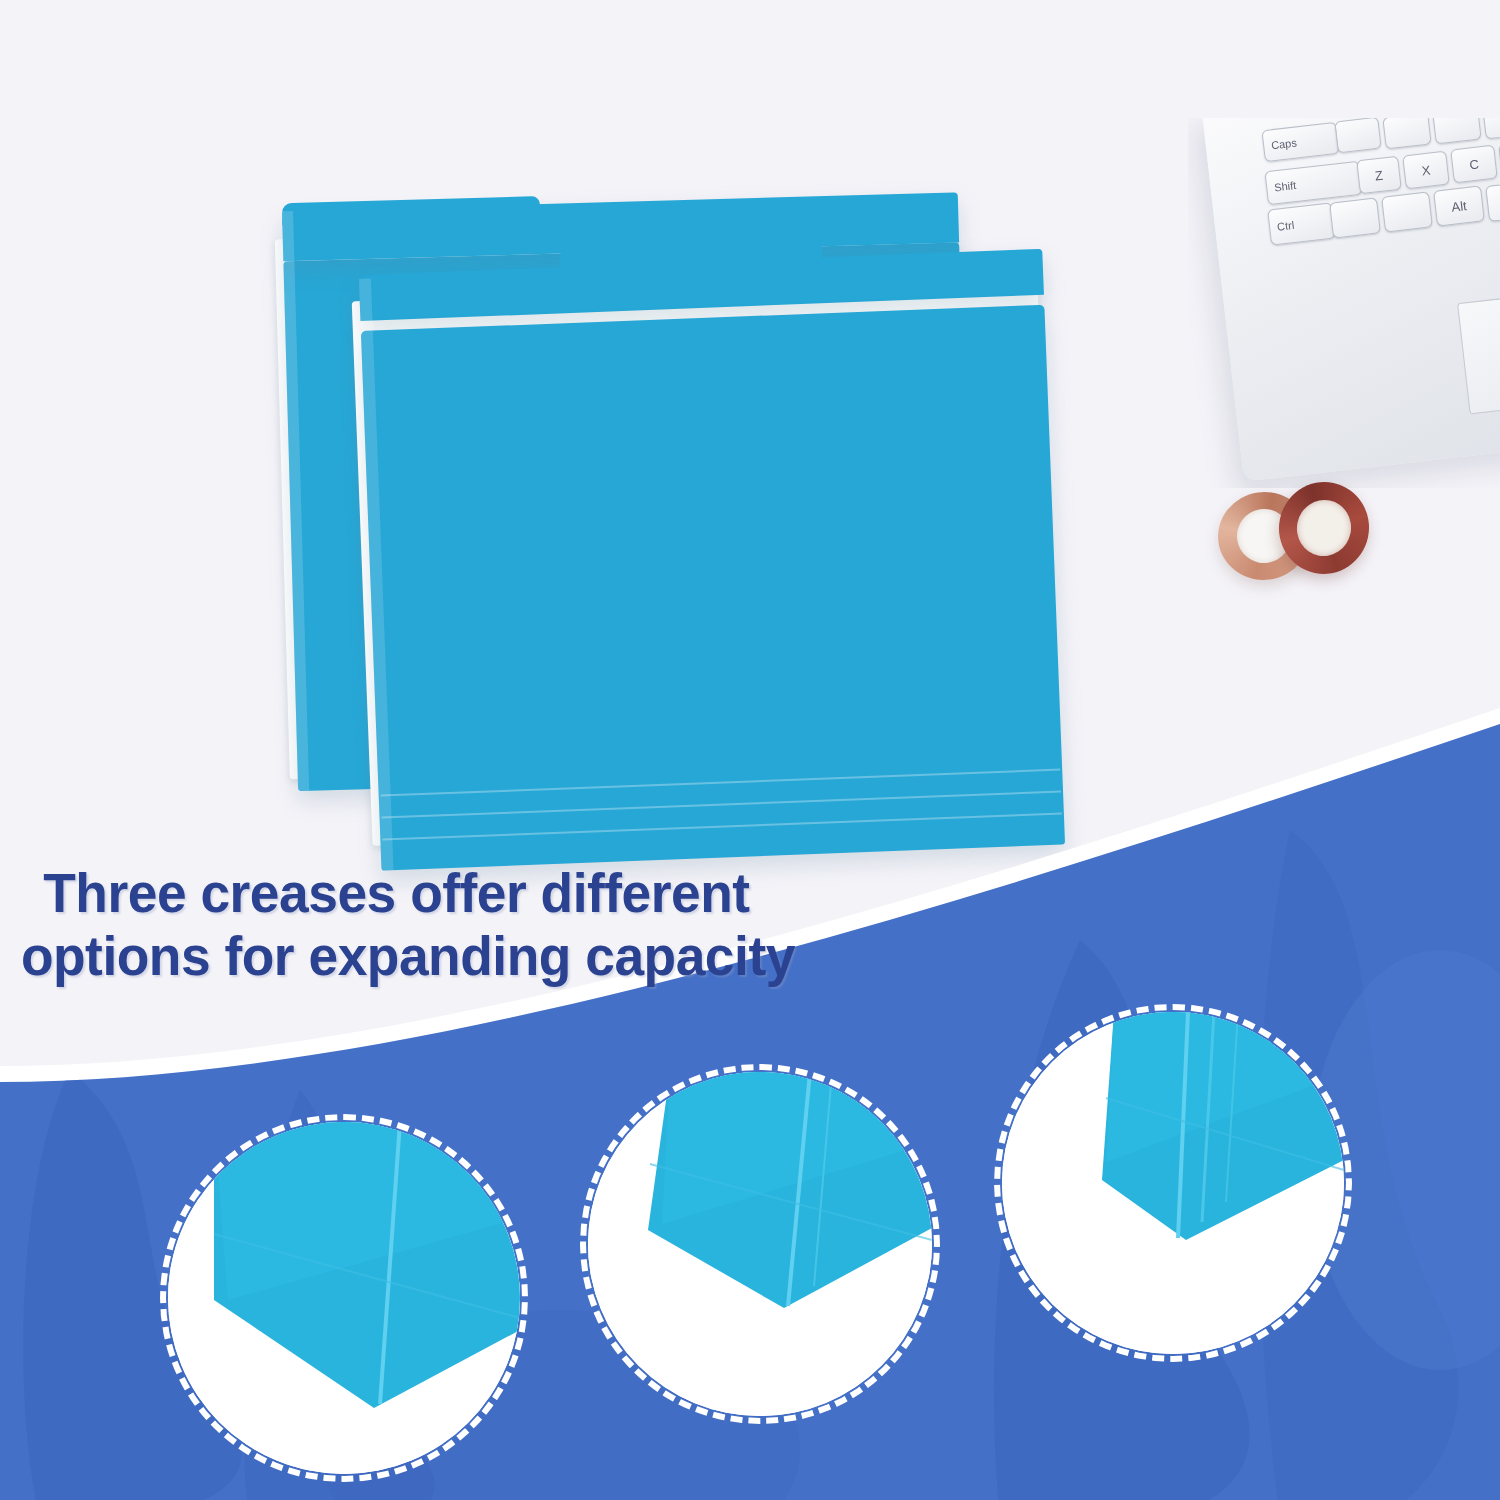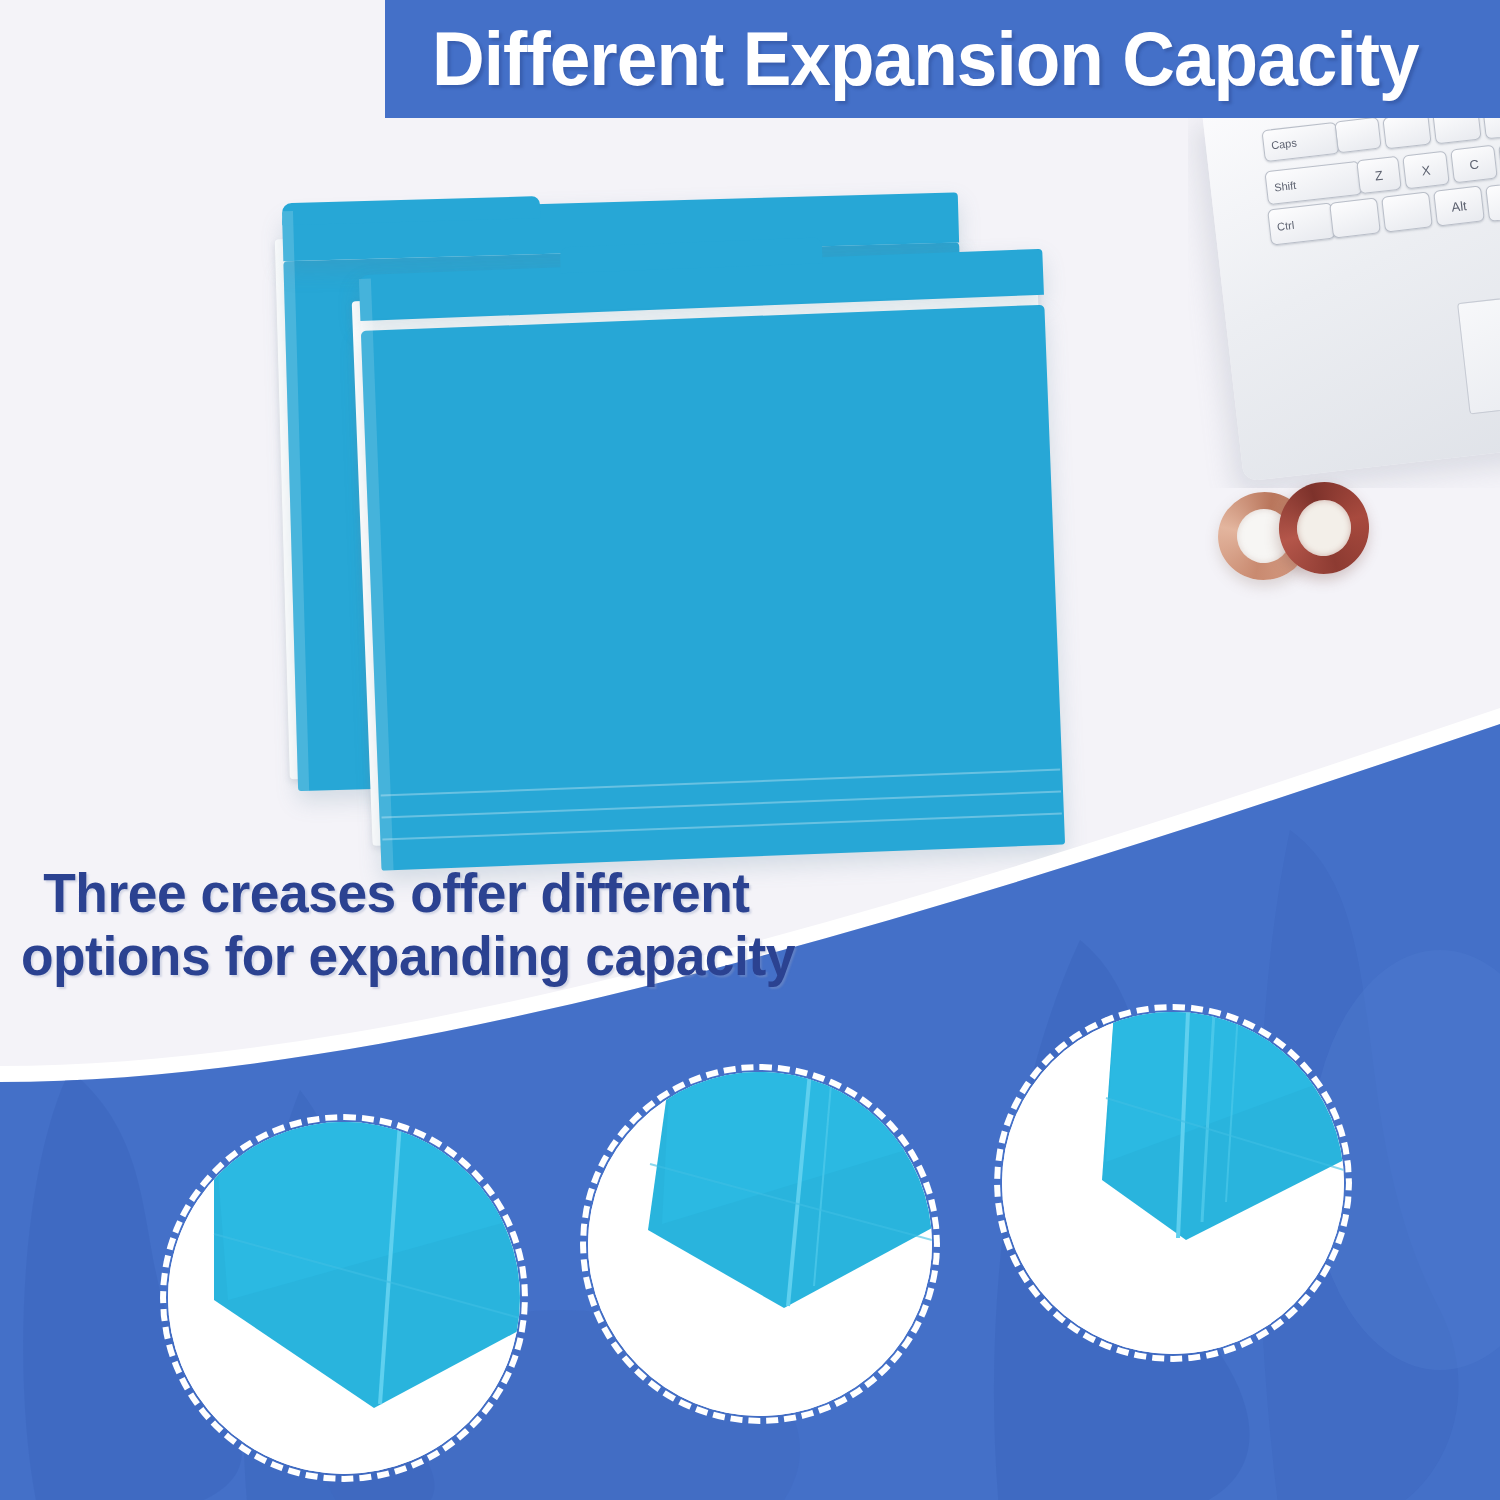--- a/index.html
+++ b/index.html
@@ -258,17 +258,14 @@
       <polygon points="112,0 342,0 342,62 104,150" fill="#2bb9e2"></polygon>
 
       <line x1="186" y1="0" x2="176" y2="226" stroke="#5fd0ef" stroke-width="4"></line>
       <line x1="212" y1="0" x2="200" y2="210" stroke="#52cbec" stroke-width="3" opacity=".8"></line>
       <line x1="236" y1="0" x2="224" y2="190" stroke="#52cbec" stroke-width="2" opacity=".6"></line>
       <line x1="104" y1="86" x2="342" y2="158" stroke="#3fbfe4" stroke-width="2" opacity=".6"></line>
     </svg>
   </div>
   <div class="circle-dash" style="left:994px;top:1004px;width:358px;height:358px;"></div>
 
-  <div class="header-banner">
-    <div class="header-title">Different Expansion Capacity</div>
-  </div>
 
 </div>
 
 </body></html>

